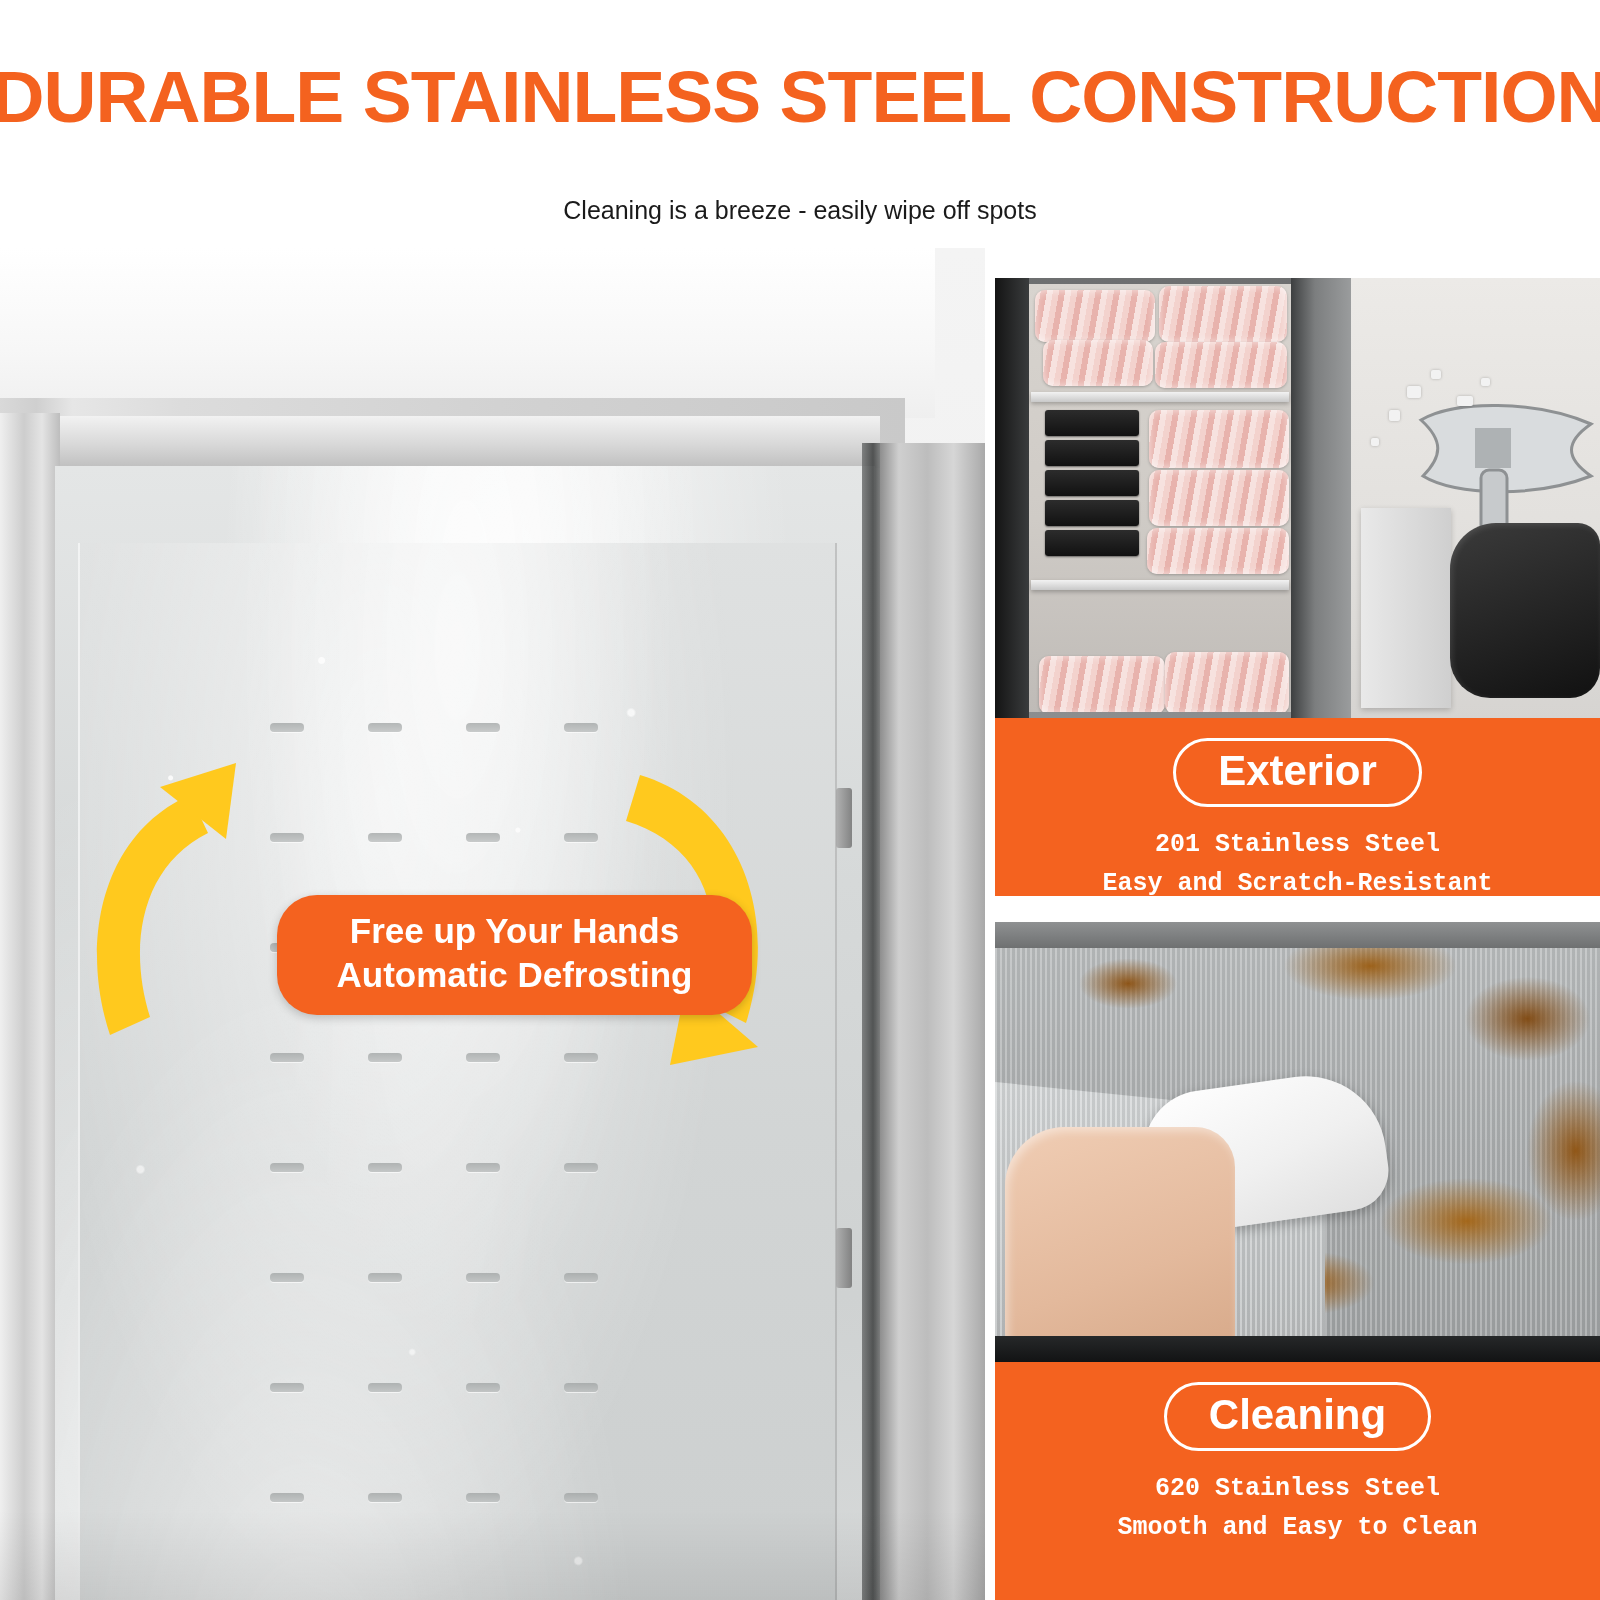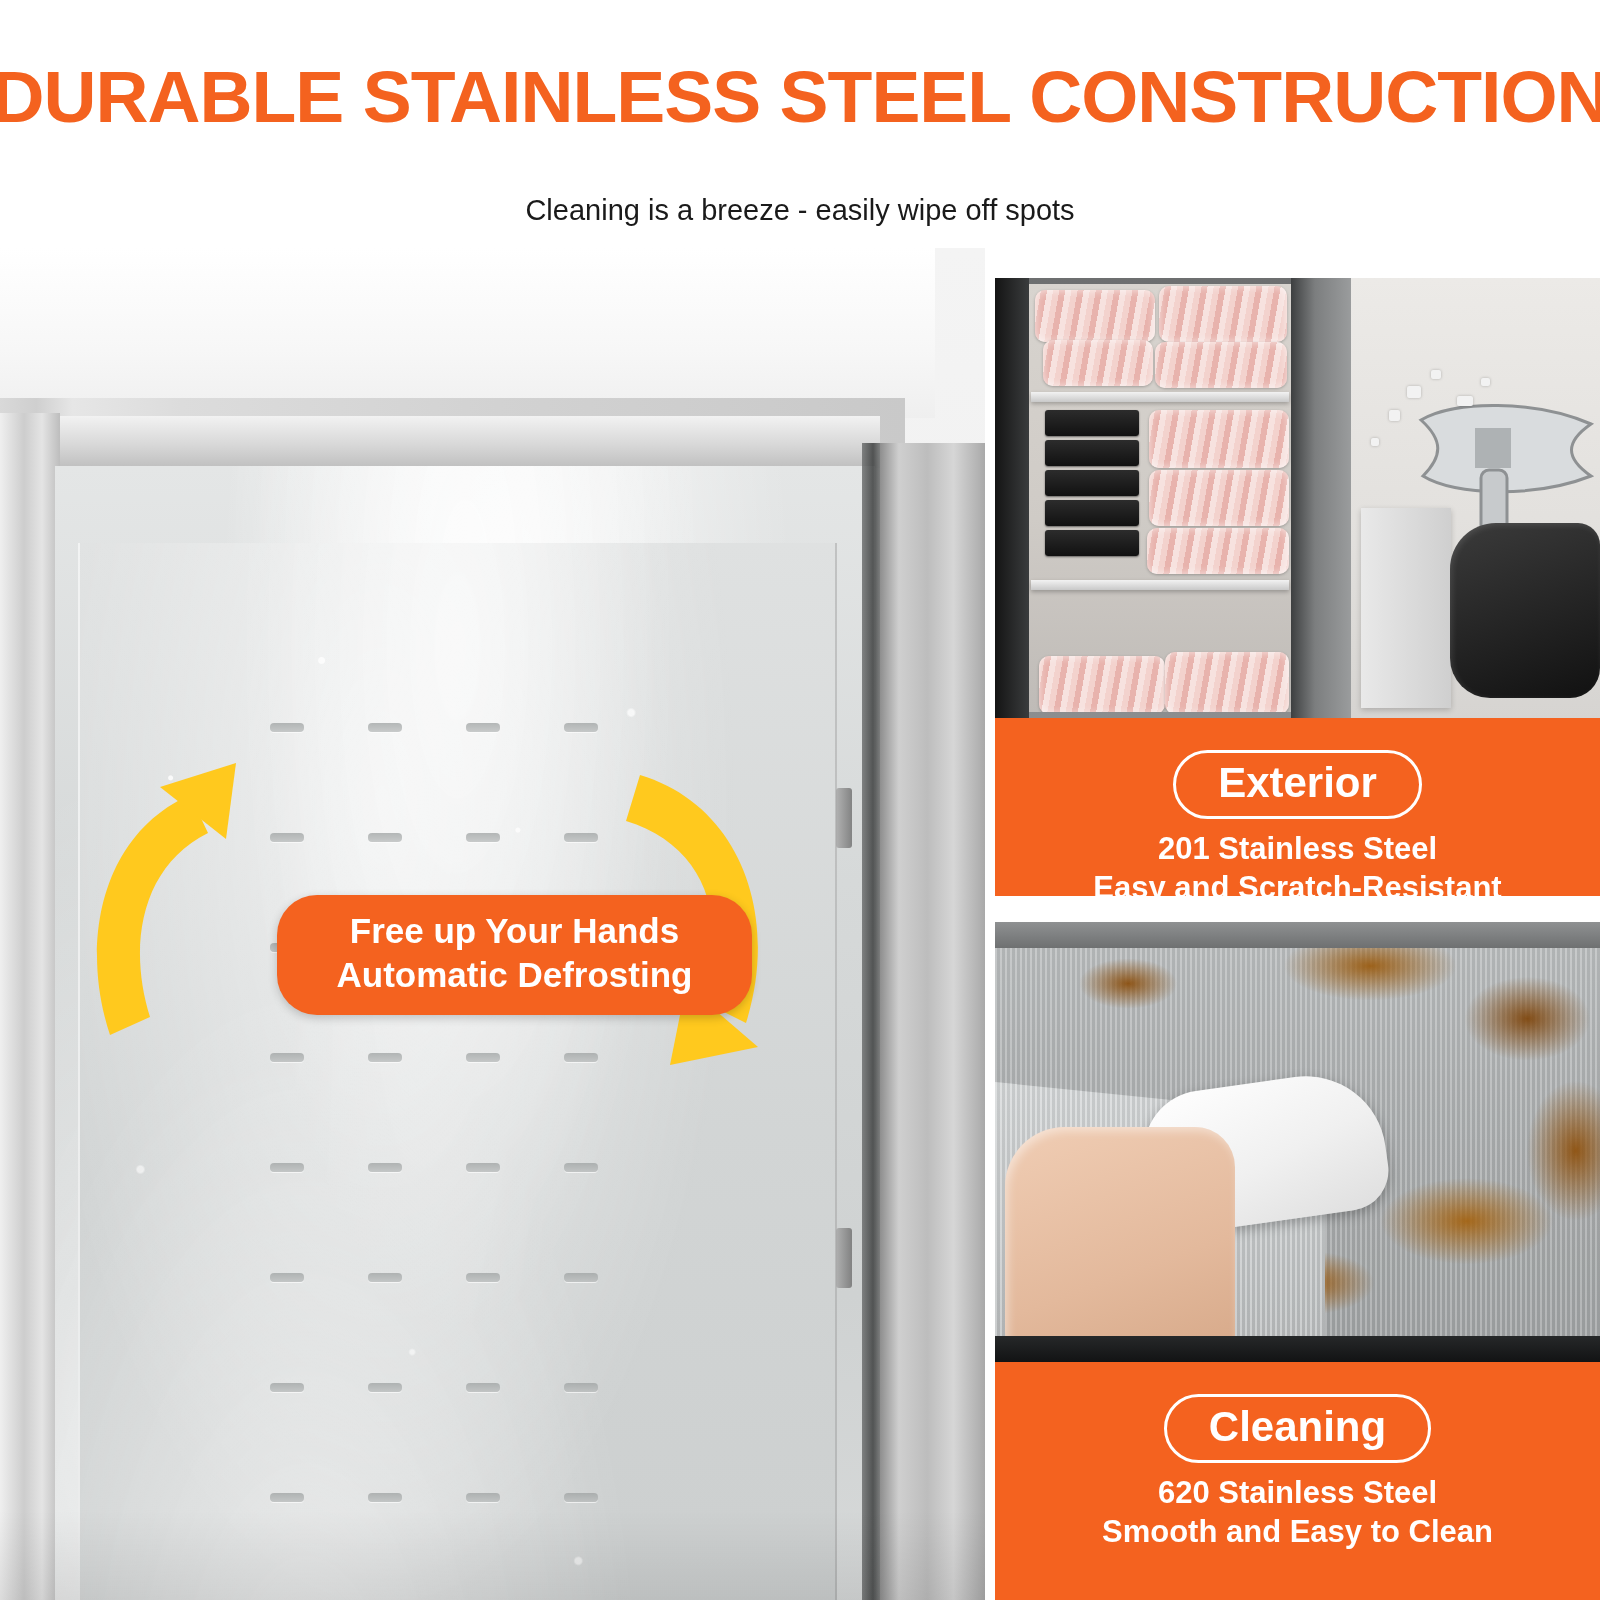--- a/index.html
+++ b/index.html
@@ -35,21 +35,21 @@
     font-family: "Liberation Sans", sans-serif;
     transform: scaleX(1.02);
     white-space: nowrap;
   }
   .subhead {
     position: absolute;
     top: 190px;
     left: 0;
     width: 1600px;
     text-align: center;
-    font-size: 29px;
+    font-size: 25px;
     line-height: 40px;
     color: #1a1a1a;
     font-weight: 400;
   }
 
   
   .main-photo {
     position: absolute;
     left: 0;
     top: 248px;
@@ -203,36 +203,37 @@
     width: 605px;
     overflow: hidden;
   }
   .card-exterior .card-photo { height: 440px; }
   .card-interior .card-photo { height: 440px; }
 
   .card-caption {
     position: relative;
     color: #ffffff;
     text-align: center;
-    padding-top: 32px;
+    padding-top: 20px;
   }
   .cap-badge {
     display: inline-block;
     border: 3px solid #ffffff;
     border-radius: 40px;
     padding: 6px 42px 9px;
     font-size: 42px;
     line-height: 48px;
     font-weight: 700;
   }
   .cap-lines {
-    margin-top: 10px;
-    font-size: 31px;
+    margin-top: 18px;
+    font-size: 25px;
     line-height: 39px;
     font-weight: 700;
+    font-family: Liberation Mono, monospace;
   }
 
   
   .ext-fridge {
     position: absolute;
     left: 0; top: 0; width: 320px; height: 440px;
     background: linear-gradient(180deg,#6d6f70 0%,#8c8e8f 100%);
   }
   .ext-dark-edge {
     position: absolute; left: 0; top: 0; width: 34px; height: 440px;

